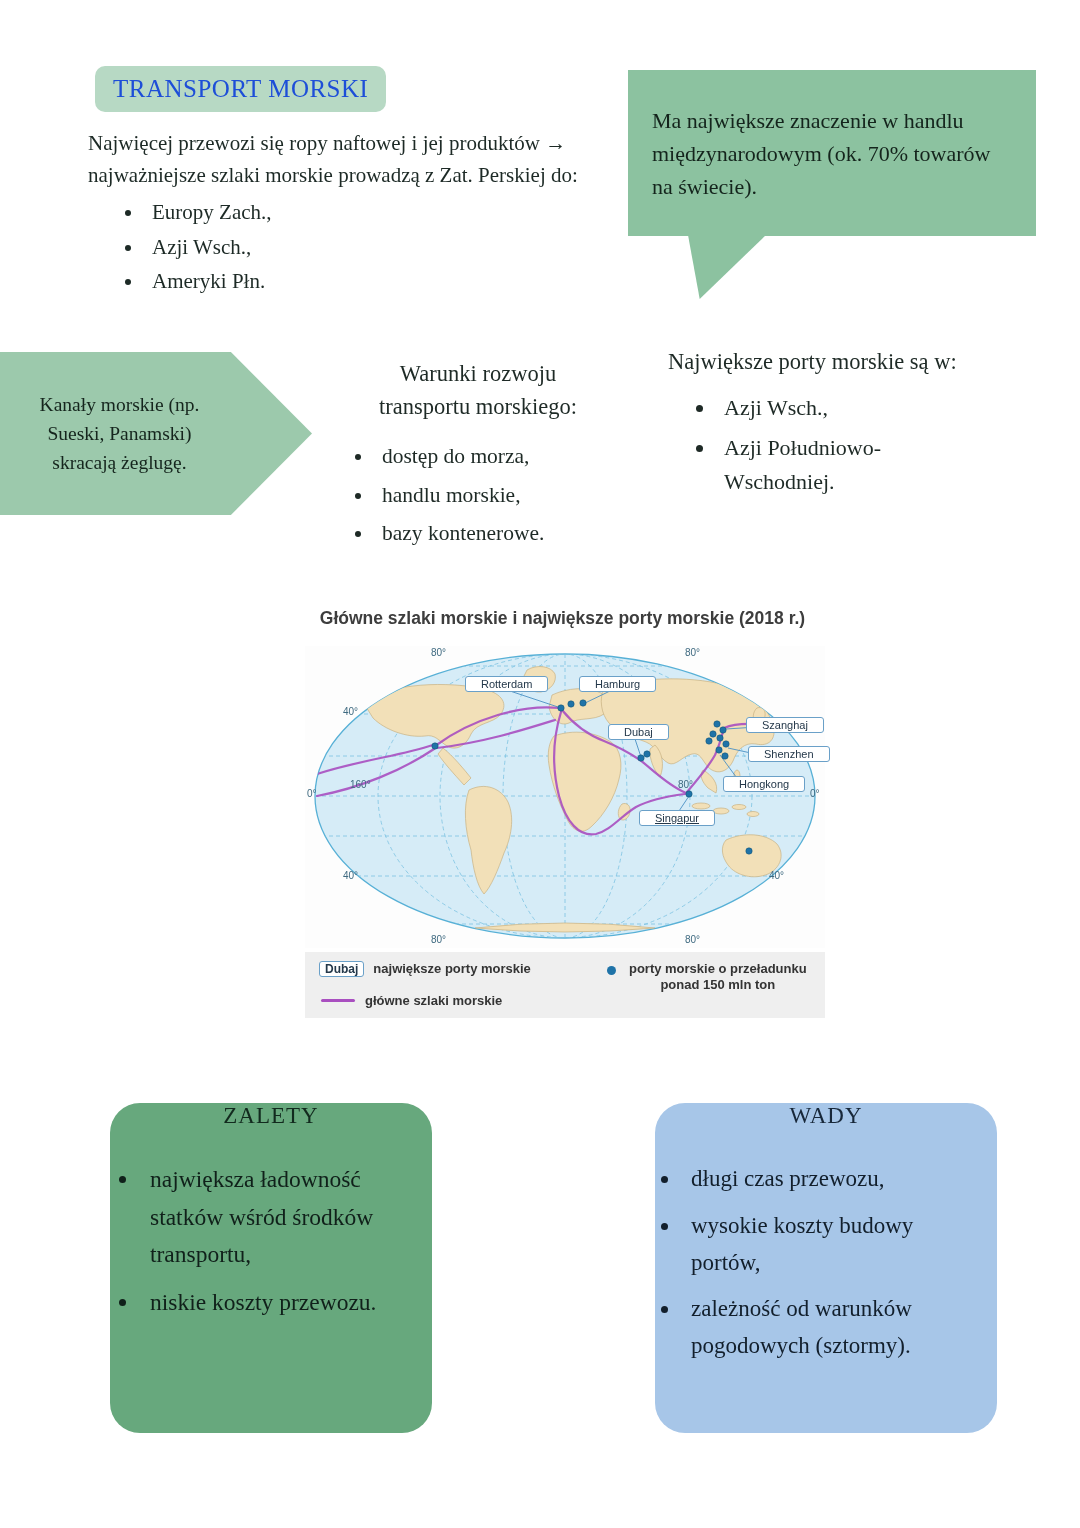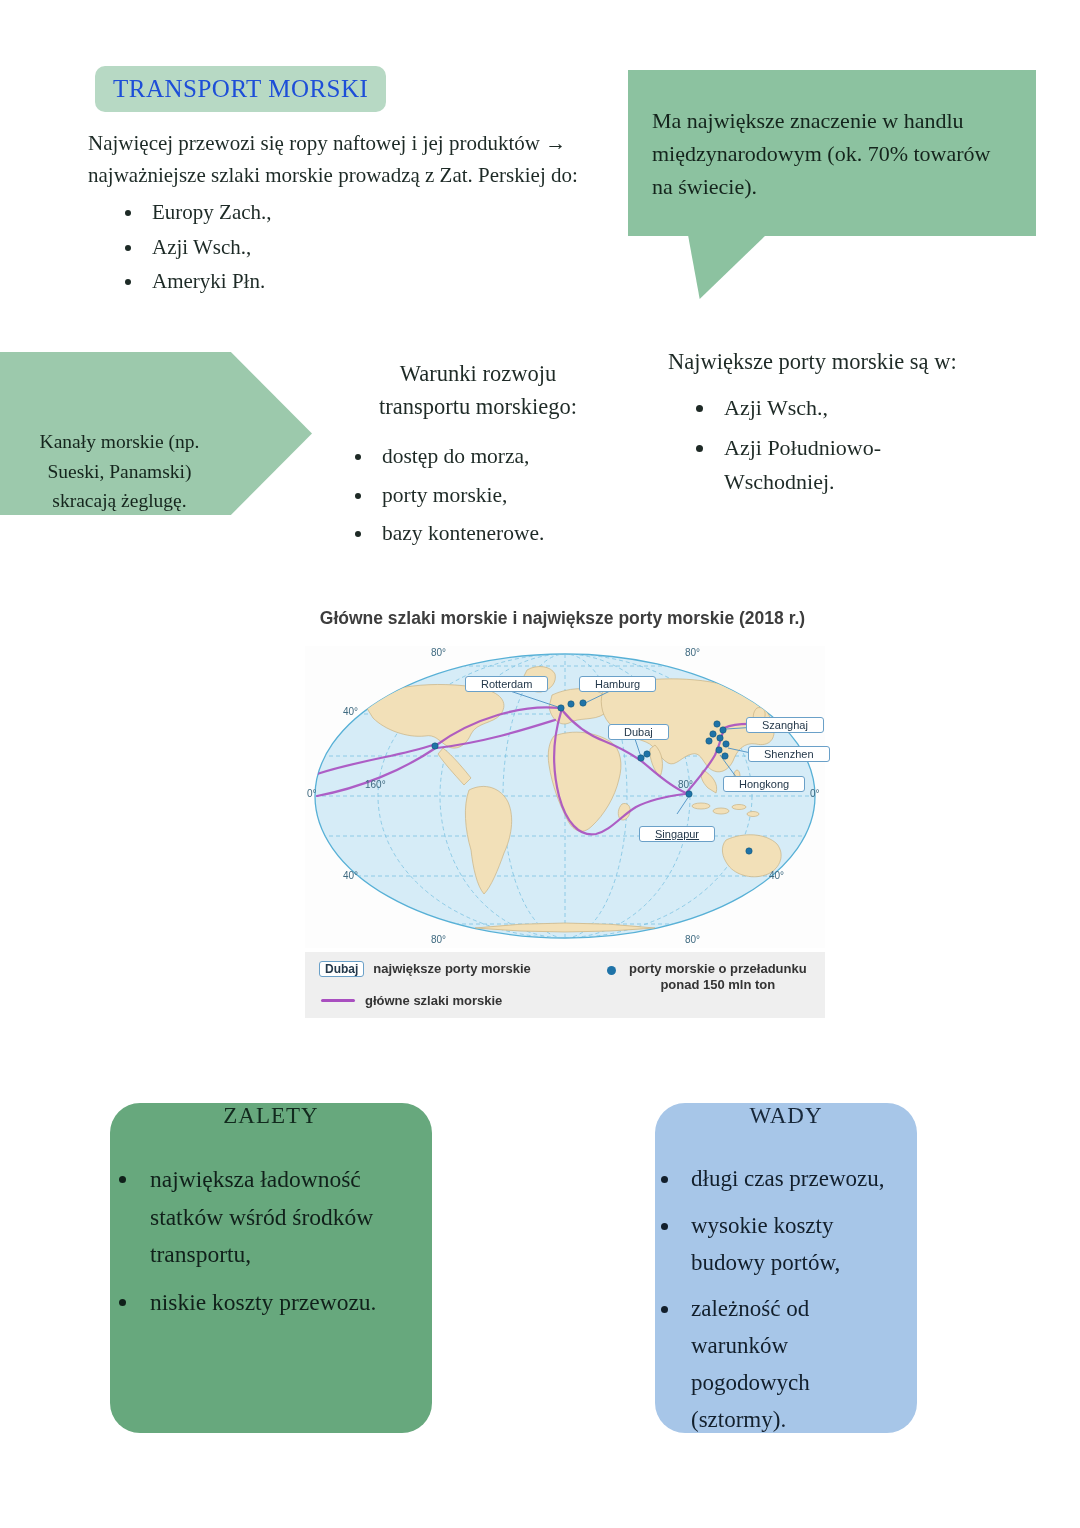--- a/index.html
+++ b/index.html
@@ -24,21 +24,21 @@
     font-size:22px; line-height:1.5; color:#14241c; padding:0 24px; box-sizing:border-box;
   }
   .bubble-tail {
     position:absolute; left:688px; top:235px; width:78px; height:64px; background:#8cc2a0;
     clip-path:polygon(0 0, 100% 0, 15% 100%);
   }
   
   .arrow-callout {
     position:absolute; left:0; top:352px; width:312px; height:163px; background:#9cc9ac;
     clip-path:polygon(0 0, 74% 0, 100% 50%, 74% 100%, 0 100%);
-    display:flex; align-items:flex-end;
+    display:flex; align-items:center;
   }
   .arrow-text { width:231px; text-align:center; font-size:19.5px; line-height:1.5; color:#15251d; padding:0 6px 0 14px; box-sizing:border-box; }
   
   .conditions { position:absolute; left:328px; top:342px; width:300px; }
   .conditions .heading { width:240px; margin:16px auto; text-align:center; font-size:22.5px; line-height:1.45; }
   .conditions ul { margin:14px 0 8px 46px; padding:0; font-size:21.5px; line-height:1.6; }
   .conditions li { margin:4px 0; padding-left:8px; }
   
   .largest-ports { position:absolute; left:668px; top:346px; width:370px; }
   .largest-ports .heading { font-size:22.5px; line-height:1.45; }
@@ -68,21 +68,21 @@
     border:1px solid #6aa0c8; border-radius:3px; background:#fff; padding:0 5px;
     font-size:12px; font-weight:bold; color:#24384a; margin-right:9px;
   }
   .legend-text { font-size:13px; font-weight:bold; color:#343434; line-height:1.25;text-align:center; }
   .legend-line { width:34px; height:3px; border-radius:2px; background:#a94fc0; margin:0 10px 0 2px; }
   .legend-right { display:flex; margin-left:34px; width:216px; }
   .legend-dot { width:9px; height:9px; border-radius:50%; background:#1f73a8; margin:5px 9px 0 0; flex-shrink:0; }
   
   .bottom-box { position:absolute; top:1103px; height:330px; border-radius:30px; box-sizing:border-box; }
   .box-zalety { left:110px; width:322px; background:#67a87d; }
-  .box-wady { left:655px; width:262px; background:#a7c6e8; }
+  .box-wady { left:655px; width:342px; background:#a7c6e8; }
   .bottom-box .heading { text-align:center; font-size:23px; letter-spacing:1px; color:#122a1e; }
   .box-wady .heading { color:#18283a; }
   .bottom-box ul { margin:32px 0 0 30px; padding:0 18px 0 0; font-size:23.5px; line-height:1.6; color:#10201a; }
   .box-wady ul { color:#121f2c; font-size:23px; margin-left:26px; }
   .bottom-box li { margin-bottom:10px; padding-left:10px; }
 </style>
 </head>
 <body>
 
 <div class="page">
@@ -104,21 +104,21 @@
   <div class="bubble-tail"></div>
 
   <div class="arrow-callout">
     <div class="arrow-text">Kanały morskie (np. Sueski, Panamski) skracają żeglugę.</div>
   </div>
 
   <div class="conditions">
     <div class="heading">Warunki rozwoju transportu morskiego:</div>
     <ul>
       <li>dostęp do morza,</li>
-      <li>porty morskie,</li>
+      <li>handlu morskie,</li>
       <li>bazy kontenerowe.</li>
     </ul>
   </div>
 
   <div class="largest-ports">
     <div class="heading">Największe porty morskie są w:</div>
     <ul>
       <li>Azji Wsch.,</li>
       <li>Azji Południowo-Wschodniej.</li>
     </ul>
@@ -212,28 +212,28 @@
       </g>
     </svg>
 
     
     <div class="port-label" style="left:160px; top:30px;">Rotterdam</div>
     <div class="port-label" style="left:274px; top:30px;">Hamburg</div>
     <div class="port-label" style="left:303px; top:78px;">Dubaj</div>
     <div class="port-label" style="left:441px; top:71px;">Szanghaj</div>
     <div class="port-label" style="left:443px; top:100px;">Shenzhen</div>
     <div class="port-label" style="left:418px; top:130px;">Hongkong</div>
-    <div class="port-label" style="left:334px; top:180px;text-decoration:underline;">Singapur</div>
+    <div class="port-label" style="left:334px; top:164px;text-decoration:underline;">Singapur</div>
 
     
     <div class="grat-label" style="left:126px; top:1px;">80°</div>
     <div class="grat-label" style="left:380px; top:1px;">80°</div>
     <div class="grat-label" style="left:38px; top:60px;">40°</div>
     <div class="grat-label" style="left:2px; top:142px;">0°</div>
-    <div class="grat-label" style="left:60px; top:133px;">160°</div>
+    <div class="grat-label" style="left:45px; top:133px;">160°</div>
     <div class="grat-label" style="left:373px; top:133px;">80°</div>
     <div class="grat-label" style="left:505px; top:142px;">0°</div>
     <div class="grat-label" style="left:38px; top:224px;">40°</div>
     <div class="grat-label" style="left:464px; top:224px;">40°</div>
     <div class="grat-label" style="left:126px; top:288px;">80°</div>
     <div class="grat-label" style="left:380px; top:288px;">80°</div>
   </div>
 
   <div class="legend">
     <div class="legend-left">

